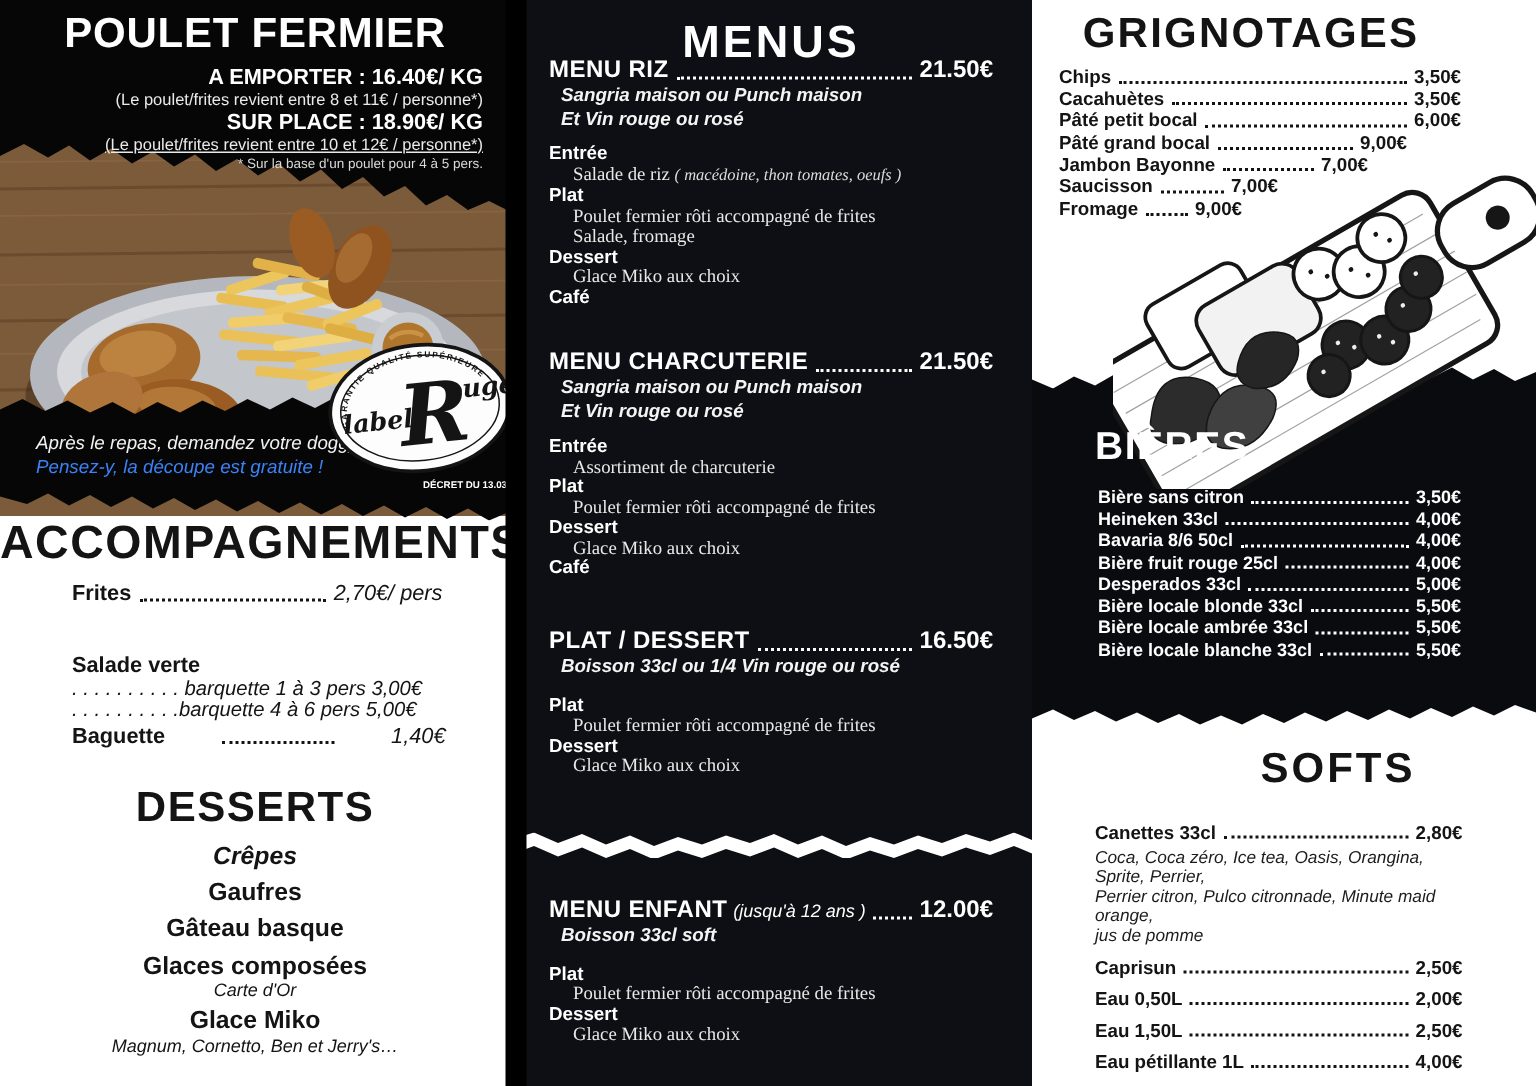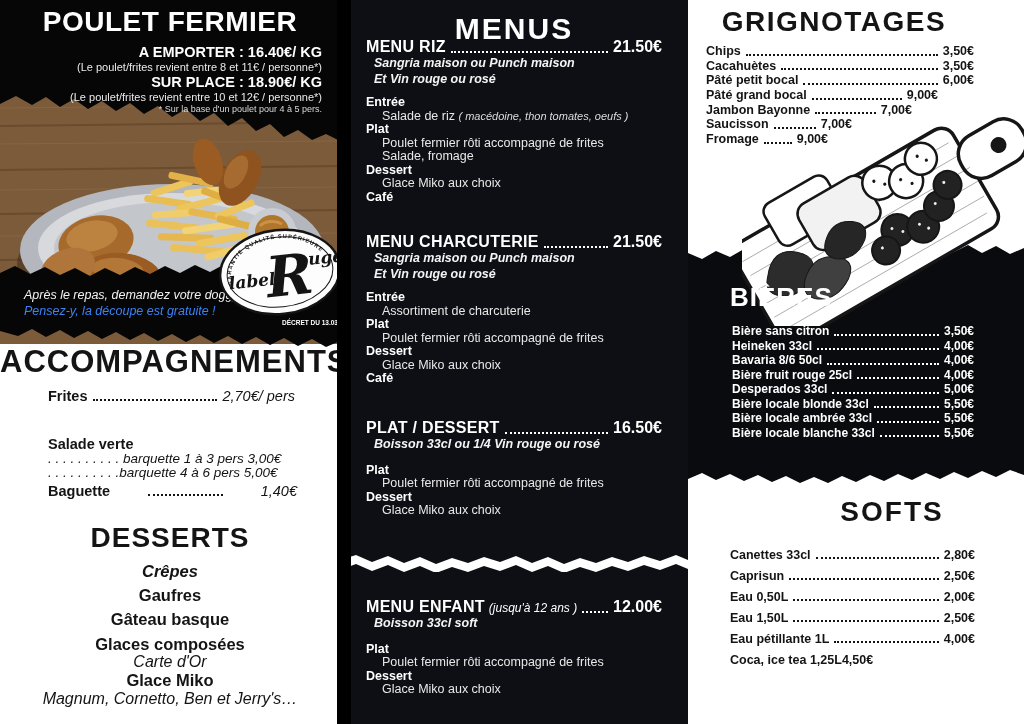--- a/index.html
+++ b/index.html
@@ -20,45 +20,45 @@
   .left-header{left:0;top:0;width:340px;height:145px;background:#060606;z-index:3;
     clip-path:polygon(0px 0px,340px 0px,340px 141px,326px 134px,312px 140px,298px 130px,284px 137px,270px 124px,256px 131px,242px 118px,228px 126px,214px 113px,200px 121px,186px 109px,172px 117px,158px 106px,144px 114px,130px 103px,116px 111px,102px 101px,88px 109px,74px 99px,60px 107px,46px 97px,32px 105px,16px 96px,0px 104px);}
   .doggy-strip{left:0;top:255px;width:340px;height:100px;background:#060606;z-index:3;
     clip-path:polygon(0px 18px,15px 11px,30px 19px,45px 12px,60px 20px,75px 13px,90px 21px,105px 13px,120px 20px,135px 12px,150px 19px,165px 11px,180px 18px,195px 10px,210px 17px,225px 9px,240px 16px,255px 8px,270px 15px,285px 7px,300px 14px,315px 6px,330px 13px,340px 9px,340px 86px,326px 92px,312px 84px,298px 91px,284px 83px,270px 90px,256px 82px,242px 89px,228px 81px,214px 88px,200px 80px,186px 87px,172px 79px,158px 86px,144px 78px,130px 85px,116px 77px,102px 84px,88px 76px,74px 83px,60px 75px,46px 82px,32px 74px,18px 81px,0px 76px);}
   .badge{left:216px;top:226px;width:132px;height:104px;z-index:4;}
 
   .pf-title{left:0;top:6px;width:340px;text-align:center;color:#fff;font-size:28px;font-weight:900;letter-spacing:.5px;z-index:4;}  
   .emporter{left:0;top:44px;width:322px;text-align:right;color:#fff;font-size:14.5px;font-weight:800;z-index:4;}
   .hnote{left:0;top:61px;width:322px;text-align:right;color:#eaeaea;font-size:11px;z-index:4;}
   .surplace{left:0;top:74px;width:322px;text-align:right;color:#fff;font-size:14.5px;font-weight:800;z-index:4;}
-  .hnote2{left:0;top:91px;width:322px;text-align:right;color:#eaeaea;font-size:11px;z-index:4;}
+  .hnote2{left:0;top:91px;width:322px;text-align:right;color:#eaeaea;font-size:11px;z-index:4;text-decoration:underline;}
   .hfoot{left:0;top:104px;width:322px;text-align:right;color:#d9d9d9;font-size:9px;z-index:4;}
   .doggy1{left:24px;top:288px;color:#f2f2f2;font-style:italic;font-size:12.5px;z-index:4;}
   .doggy2{left:24px;top:304px;color:#3b82f6;font-style:italic;font-size:12.5px;z-index:4;}
 
   .acc-title{left:0;top:344px;width:340px;text-align:center;font-size:31px;font-weight:900;letter-spacing:1px;z-index:4;}
   .arow{display:flex;align-items:baseline;font-size:14.5px;z-index:4;}
   .albl{font-weight:800;}
   .aprc{font-style:italic;font-weight:400;}
   .salade-lbl{left:48px;top:436px;font-size:14.5px;font-weight:800;z-index:4;}
   .sline{left:48px;font-size:13.5px;font-style:italic;z-index:4;}
   .des-title{left:0;top:522px;width:340px;text-align:center;font-size:28px;font-weight:900;letter-spacing:1px;z-index:4;}
   .ditem{left:0;width:340px;text-align:center;font-size:16.5px;font-weight:800;z-index:4;}
-  .dsub{left:0;width:340px;text-align:center;font-size:16px;font-style:italic;z-index:4;}
+  .dsub{left:0;width:340px;text-align:center;font-size:12px;font-style:italic;z-index:4;}
 
   
   .menus-title{left:340px;top:12px;width:348px;text-align:center;color:#fff;font-size:30px;font-weight:900;letter-spacing:2px;z-index:4;}
   .mblock{left:366px;width:296px;z-index:4;color:#fff;}
   .mhead{display:flex;align-items:baseline;}
   .mtitle{font-size:16px;font-weight:800;letter-spacing:.3px;white-space:nowrap;}
   .msuffix{font-size:12px;font-style:italic;font-weight:400;margin-left:4px;white-space:nowrap;}
   .mprice{font-size:16px;font-weight:800;}
   .mdrink{font-size:12.5px;font-style:italic;font-weight:600;line-height:15.5px;margin-left:8px;color:#f4f4f4;}
   .mcourse{font-size:12.5px;font-weight:800;line-height:13.5px;color:#fff;}
-  .mitem{font-size:12.5px;line-height:13.5px;color:#e8e8e8;padding-left:16px;}
+  .mitem{font-size:12.5px;line-height:13.5px;color:#e8e8e8;padding-left:16px;font-family:Liberation Serif, serif;}
   .mnote{font-size:11px;font-style:italic;color:#dcdcdc;}
   .ld{flex:1;border-bottom:2px dotted currentColor;margin:0 5px 3px;align-self:flex-end;min-width:12px;}
 
   
   .right-black{left:688px;top:200px;width:336px;height:286px;background:#0a0b0f;z-index:1;}
   .grig-white{left:688px;top:0;width:336px;height:268px;background:#fff;z-index:2;
     clip-path:polygon(0px 0px,336px 0px,336px 248px,322px 254px,308px 246px,294px 253px,280px 245px,266px 252px,252px 244px,238px 251px,224px 243px,210px 251px,196px 244px,182px 252px,168px 245px,154px 253px,140px 246px,126px 254px,112px 247px,98px 255px,84px 248px,70px 256px,56px 249px,42px 257px,28px 251px,14px 259px,0px 253px);}
   .softs-white{left:688px;top:466px;width:336px;height:258px;background:#fff;z-index:2;
     clip-path:polygon(0px 13px,14px 7px,28px 14px,42px 8px,56px 15px,70px 9px,84px 16px,98px 10px,112px 17px,126px 11px,140px 17px,154px 10px,168px 16px,182px 9px,196px 15px,210px 8px,224px 14px,238px 7px,252px 13px,266px 6px,280px 12px,294px 5px,308px 11px,322px 4px,336px 9px,336px 258px,0px 258px);}
   .board{left:742px;top:86px;width:290px;height:240px;z-index:4;}
@@ -400,20 +400,25 @@
       </div>
   </div>
 
   <div class="abs softs-title">SOFTS</div>
   <div class="abs slist">
     <div class="srow">
         <span>Canettes 33cl</span>
         <span class="ld"></span>
         <span>2,80€</span>
       </div>
+    <div class="snote">
+      <div>Coca, Coca zéro, Ice tea, Oasis, Orangina, Sprite, Perrier,</div>
+      <div>Perrier citron, Pulco citronnade, Minute maid orange,</div>
+      <div>jus de pomme</div>
+    </div>
     <div class="srow sitem">
         <span>Caprisun</span>
         <span class="ld"></span>
         <span>2,50€</span>
       </div>
     <div class="srow sitem">
         <span>Eau 0,50L</span>
         <span class="ld"></span>
         <span>2,00€</span>
       </div>

